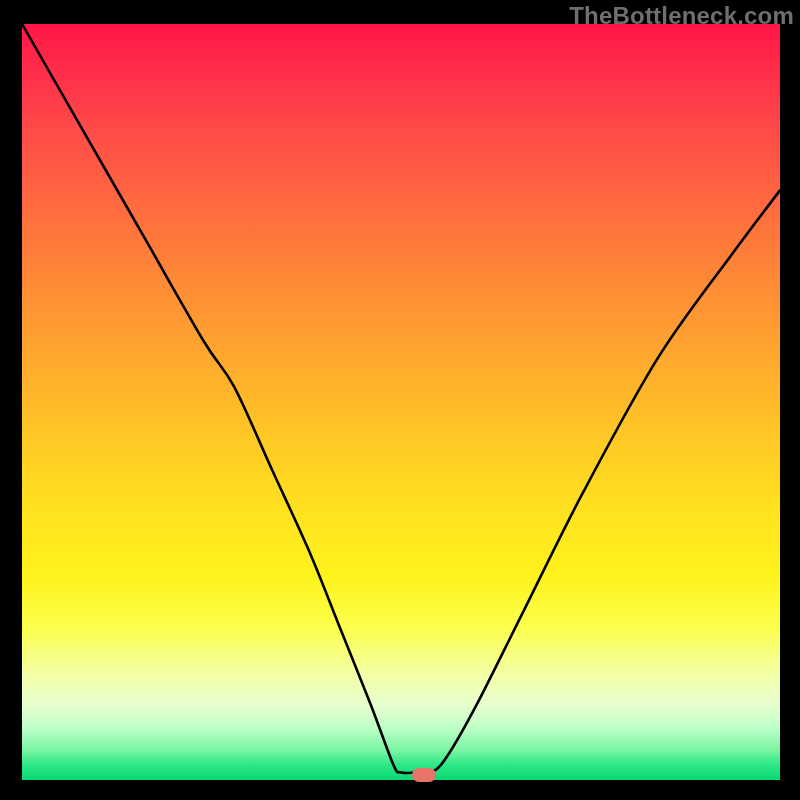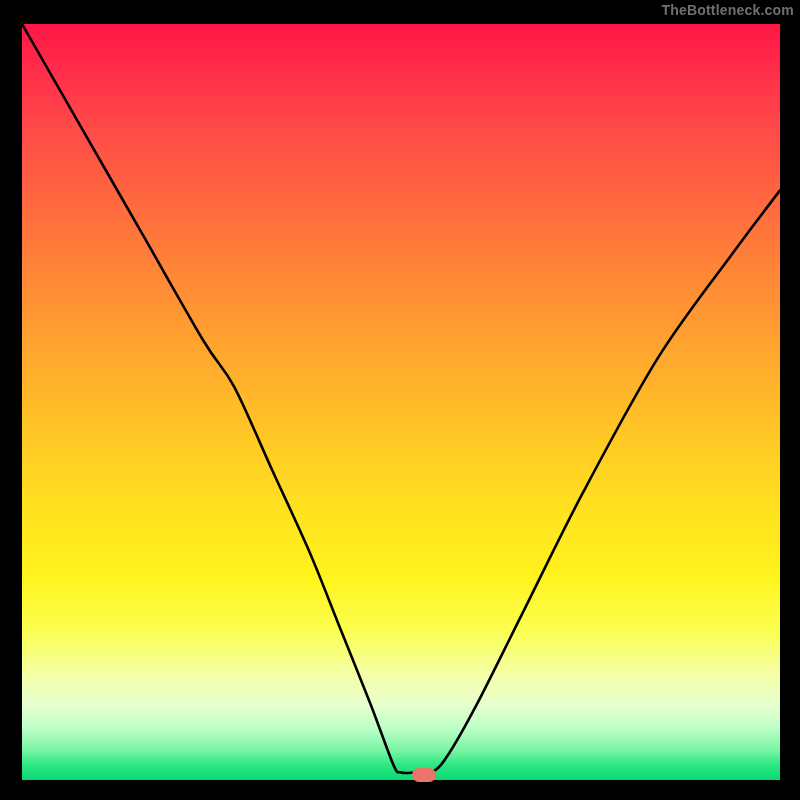--- a/index.html
+++ b/index.html
@@ -43,21 +43,21 @@
       #7cf5a4 96%,
       #2de786 98%,
       #09d973 100%
     );
   }
   .watermark {
     position: absolute;
     top: 2px;
     right: 6px;
     font-family: Arial, Helvetica, sans-serif;
-    font-size: 14px;
+    font-size: 24px;
     font-weight: 600;
     letter-spacing: 0.2px;
     color: #6f6f6f;
     user-select: none;
   }
   svg.curve-layer {
     position: absolute;
     left: 22px;
     top: 24px;
     width: 758px;

